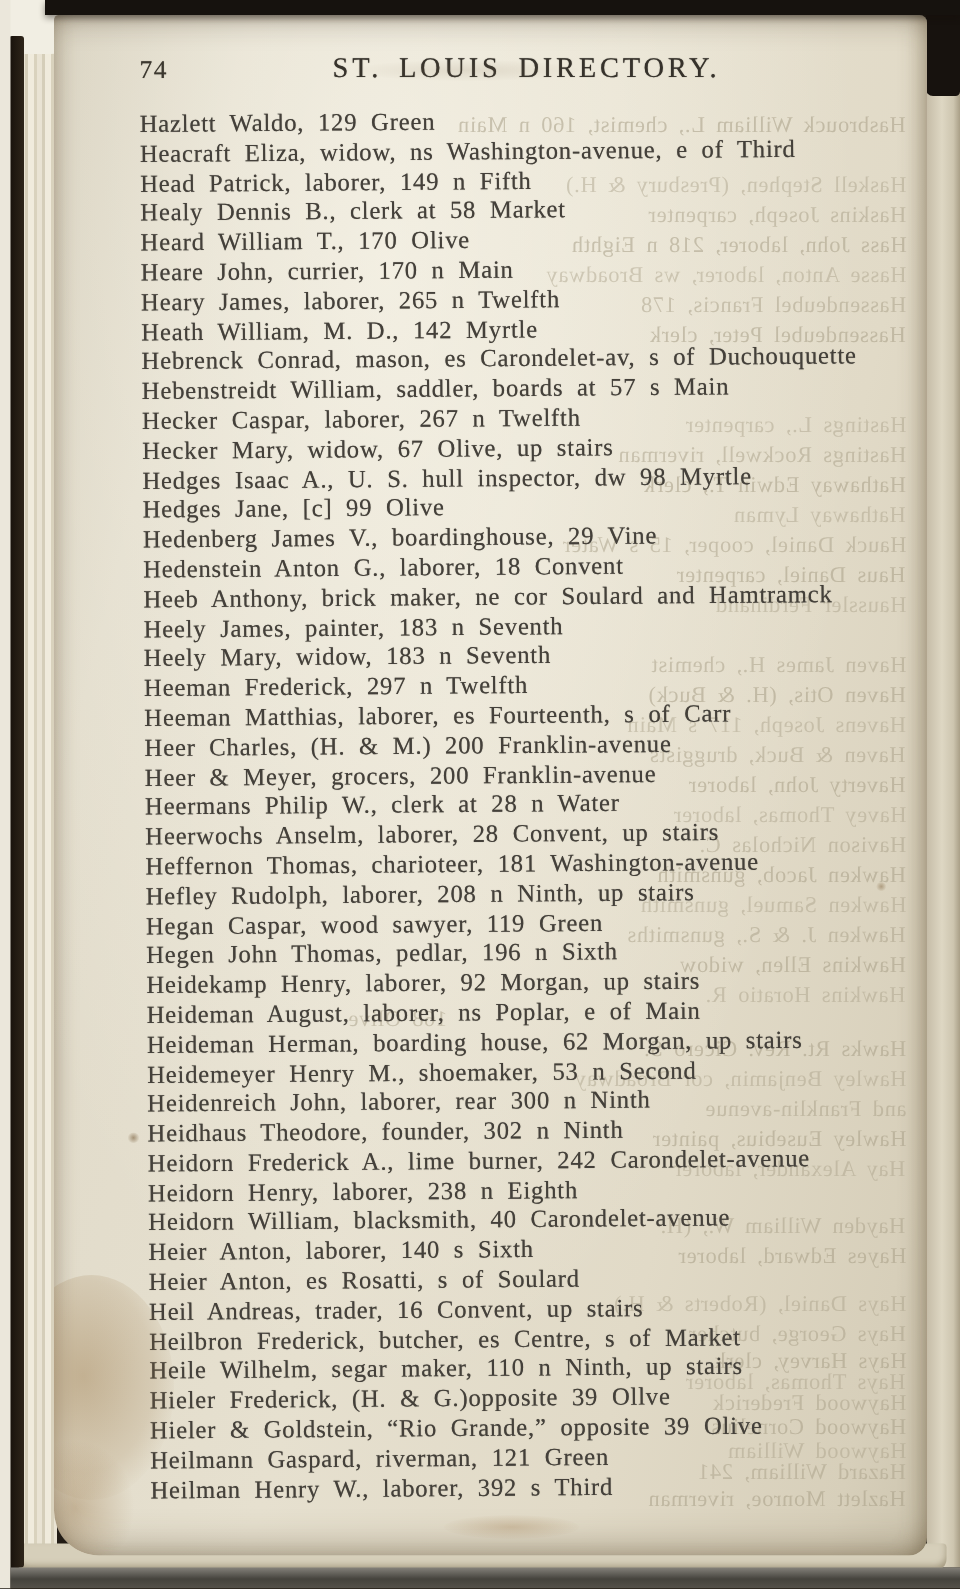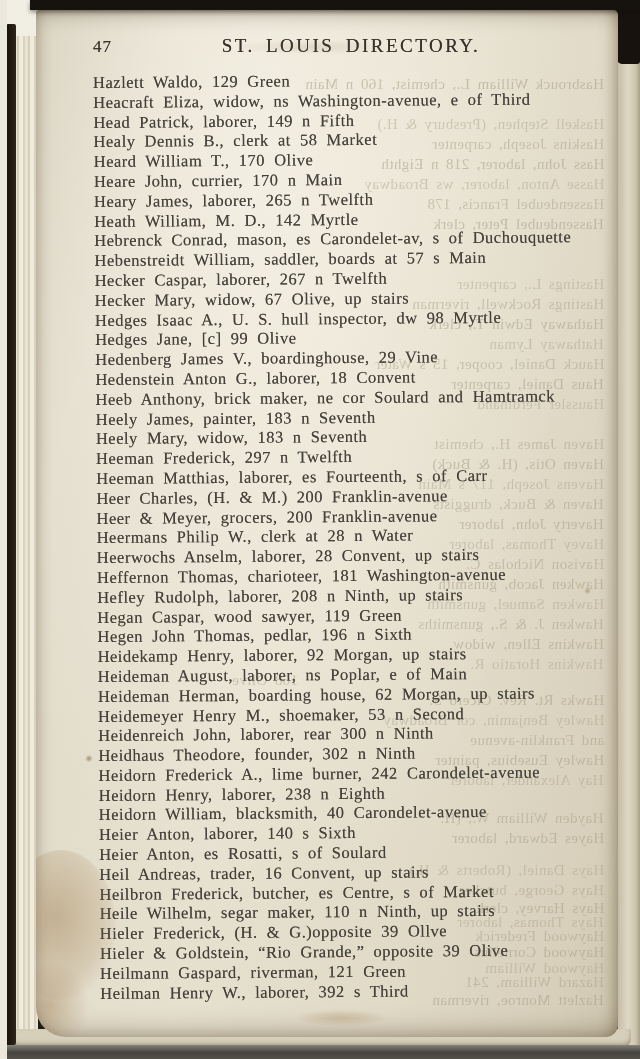--- a/index.html
+++ b/index.html
@@ -133,21 +133,21 @@
         <div class="ghost-line" style="top: 890px; right: 14px; opacity: 0.55;">Hays Harvey, clerk</div>
         <div class="ghost-line" style="top: 904px; right: 14px; opacity: 0.45;">Hays Thomas, laborer</div>
         <div class="ghost-line" style="top: 918px; right: 14px; opacity: 0.5;">Haywood Frederick</div>
         <div class="ghost-line" style="top: 934px; right: 14px; opacity: 0.55;">Haywood Cornelius</div>
         <div class="ghost-line" style="top: 950px; right: 14px; opacity: 0.45;">Haywood William</div>
         <div class="ghost-line" style="top: 964px; right: 14px; opacity: 0.5;">Hazard William, 241</div>
         <div class="ghost-line" style="top: 982px; right: 14px; opacity: 0.55;">Hazlett Monroe, riverman</div>
       </div>
 
     <div class="page-header">
-      <span class="page-number">47</span>
+      <span class="page-number">74</span>
       <span class="page-title">ST. LOUIS DIRECTORY.</span>
     </div>
 
     <div class="entries">
         <div class="entry-line">Hazlett Waldo, 129 Green</div>
         <div class="entry-line">Heacraft Eliza, widow, ns Washington-avenue, e of Third</div>
         <div class="entry-line">Head Patrick, laborer, 149 n Fifth</div>
         <div class="entry-line">Healy Dennis B., clerk at 58 Market</div>
         <div class="entry-line">Heard William T., 170 Olive</div>
         <div class="entry-line">Heare John, currier, 170 n Main</div>

